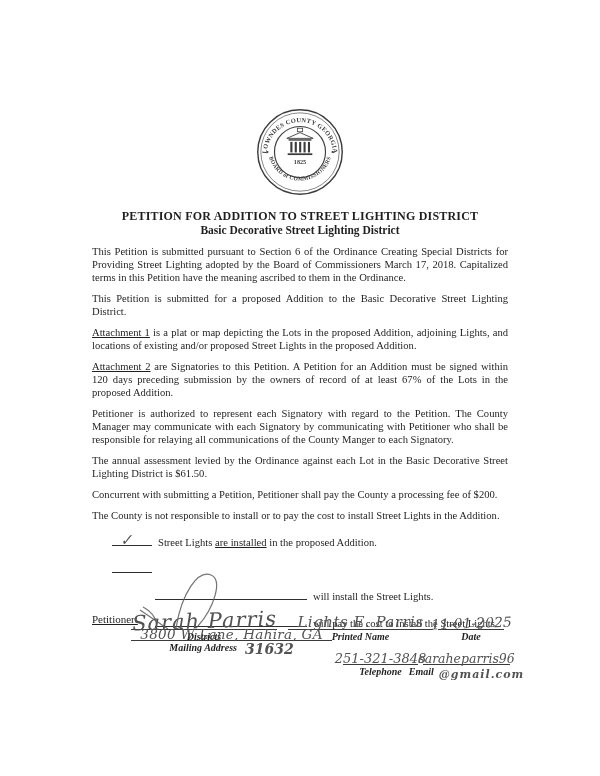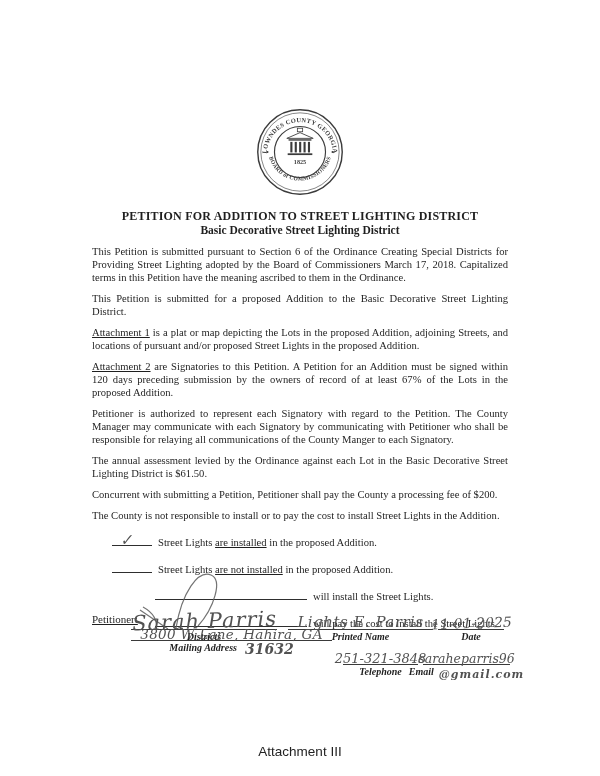--- a/index.html
+++ b/index.html
@@ -95,32 +95,32 @@
       <circle cx="87" cy="50" r="1.2" fill="#3b3b3b"></circle>
     </svg>
   </div>
 
   <div class="title">PETITION FOR ADDITION TO STREET LIGHTING DISTRICT</div>
   <div class="subtitle">Basic Decorative Street Lighting District</div>
 
   <div class="body">
     <p>This Petition is submitted pursuant to Section 6 of the Ordinance Creating Special Districts for Providing Street Lighting adopted by the Board of Commissioners March 17, 2018. Capitalized terms in this Petition have the meaning ascribed to them in the Ordinance.</p>
     <p>This Petition is submitted for a proposed Addition to the Basic Decorative Street Lighting District.</p>
-    <p><span class="u">Attachment 1</span><span> is a plat or map depicting the Lots in the proposed Addition, adjoining Streets, and locations of pursuant and/or proposed Street Lights in the proposed Addition.</span></p>
+    <p><span class="u">Attachment 1</span><span> is a plat or map depicting the Lots in the proposed Addition, adjoining Lights, and locations of existing and/or proposed Street Lights in the proposed Addition.</span></p>
     <p><span class="u">Attachment 2</span><span> are Signatories to this Petition. A Petition for an Addition must be signed within 120 days preceding submission by the owners of record of at least 67% of the Lots in the proposed Addition.</span></p>
     <p>Petitioner is authorized to represent each Signatory with regard to the Petition. The County Manager may communicate with each Signatory by communicating with Petitioner who shall be responsible for relaying all communications of the County Manger to each Signatory.</p>
     <p>The annual assessment levied by the Ordinance against each Lot in the Basic Decorative Street Lighting District is $61.50.</p>
     <p>Concurrent with submitting a Petition, Petitioner shall pay the County a processing fee of $200.</p>
     <p>The County is not responsible to install or to pay the cost to install Street Lights in the Addition.</p>
 
     <div class="check-item">
       <span class="blank blank-sm"><span class="hw checkmark">✓</span></span><span class="ct"><span>Street Lights </span><span class="u">are installed</span><span> in the proposed Addition.</span></span>
     </div>
     <div class="check-item">
-      <span class="blank blank-sm"></span><span class="ct"><span>Street Lights </span><span class="u">are not installed</span><span> in the proposed Addition.</span></span>
+      <span class="blank blank-sm"></span>
     </div>
     <div class="will-row">
       <span class="blank blank-lg"></span><span class="ct">will install the Street Lights.</span>
     </div>
     <div class="will-row">
       <span class="blank blank-lg"></span><span class="ct">will pay the cost to install the Street Lights.</span>
     </div>
   </div>
 
   <div class="sigblock">
@@ -176,15 +176,14 @@
           <span class="hw email-hw">saraheparris96</span>
         </div>
       <div class="flabel">
           <span>Email</span>
           <span class="hw domain-hw">@gmail.com</span>
         </div>
     </div>
 
   </div>
 
-  <div class="footer">Attachment III</div>
 
 </div>
 
 </body></html>

